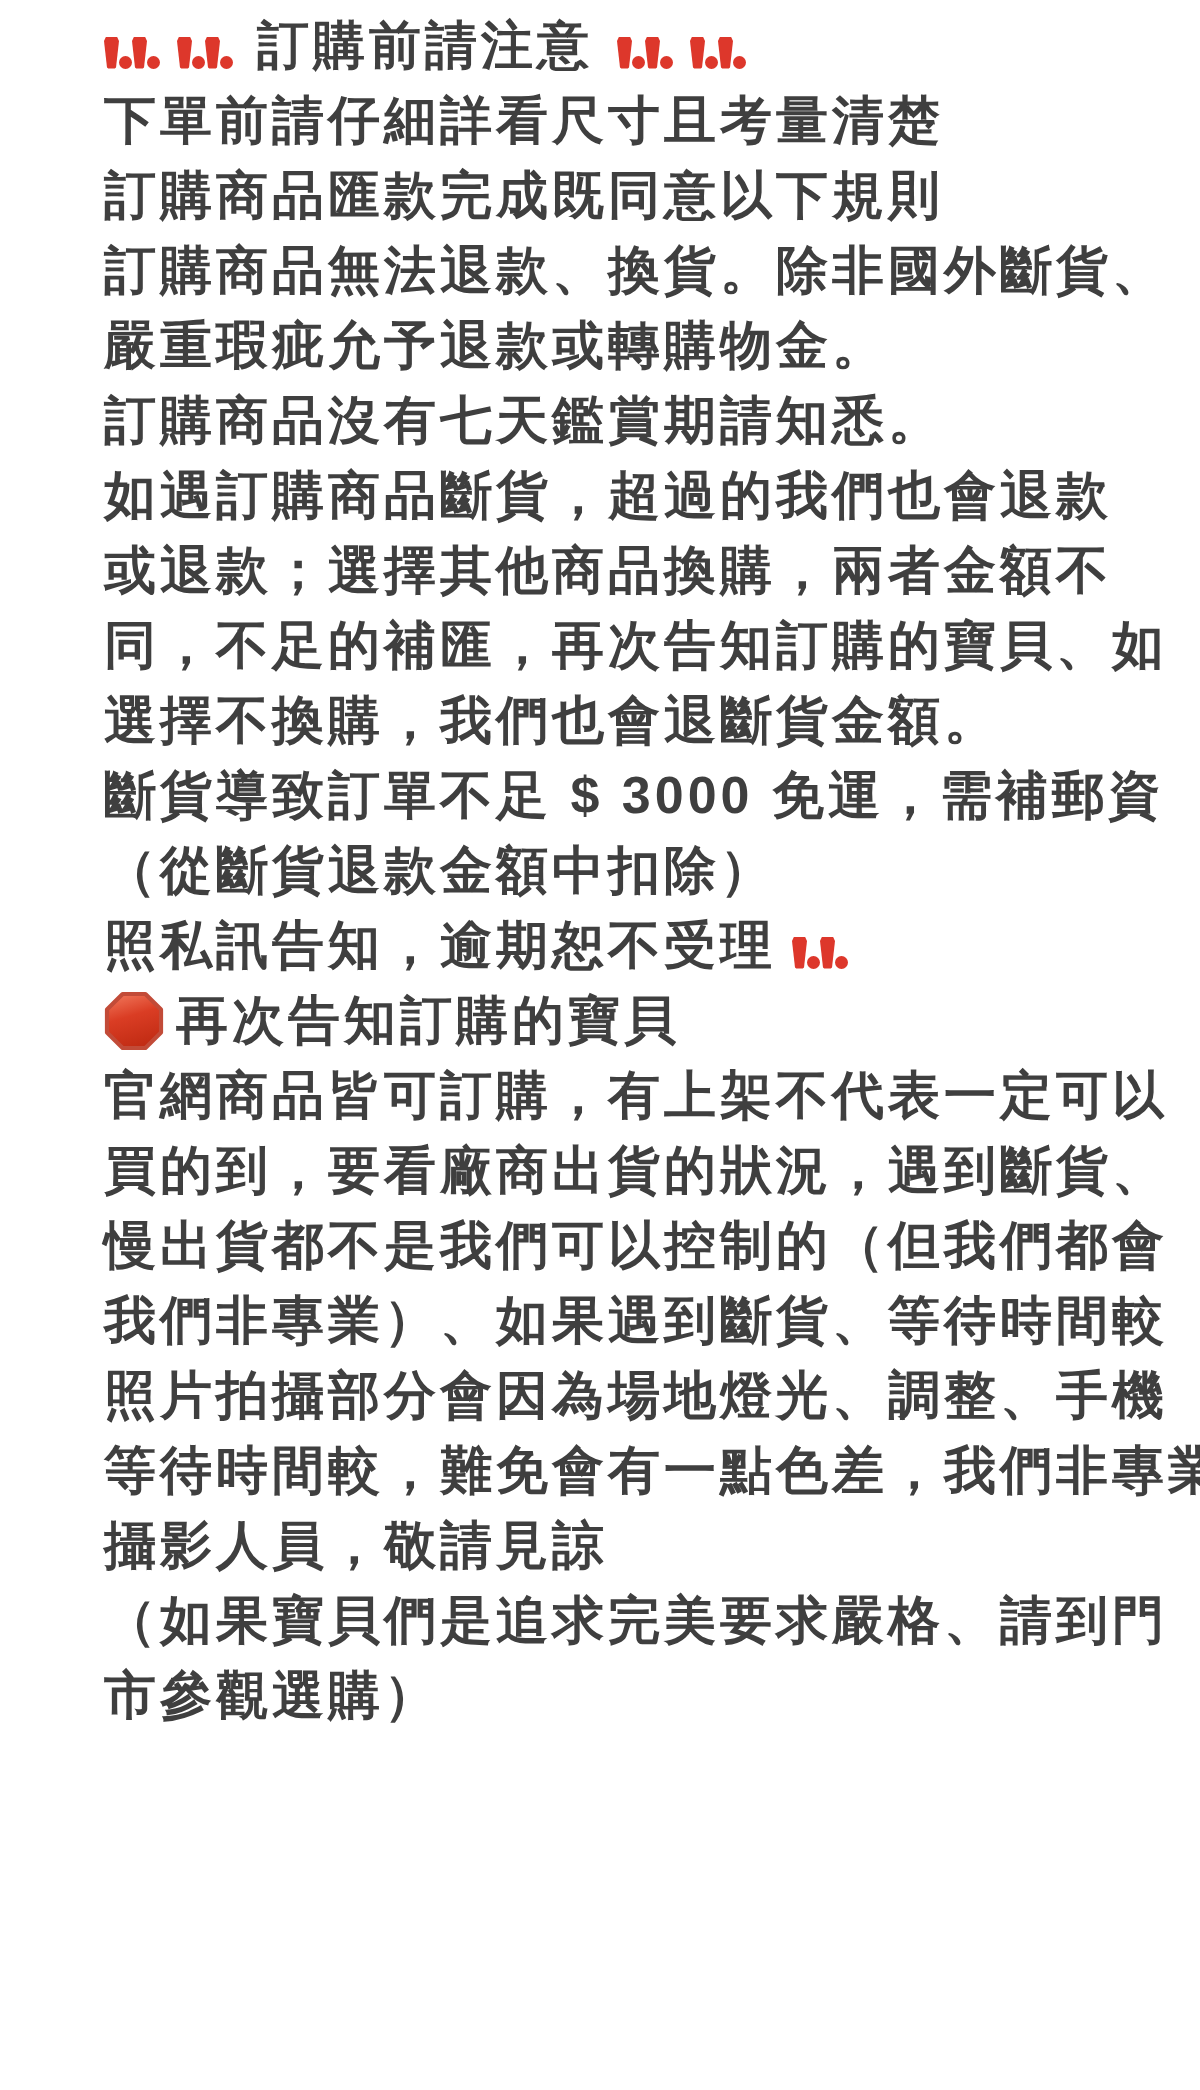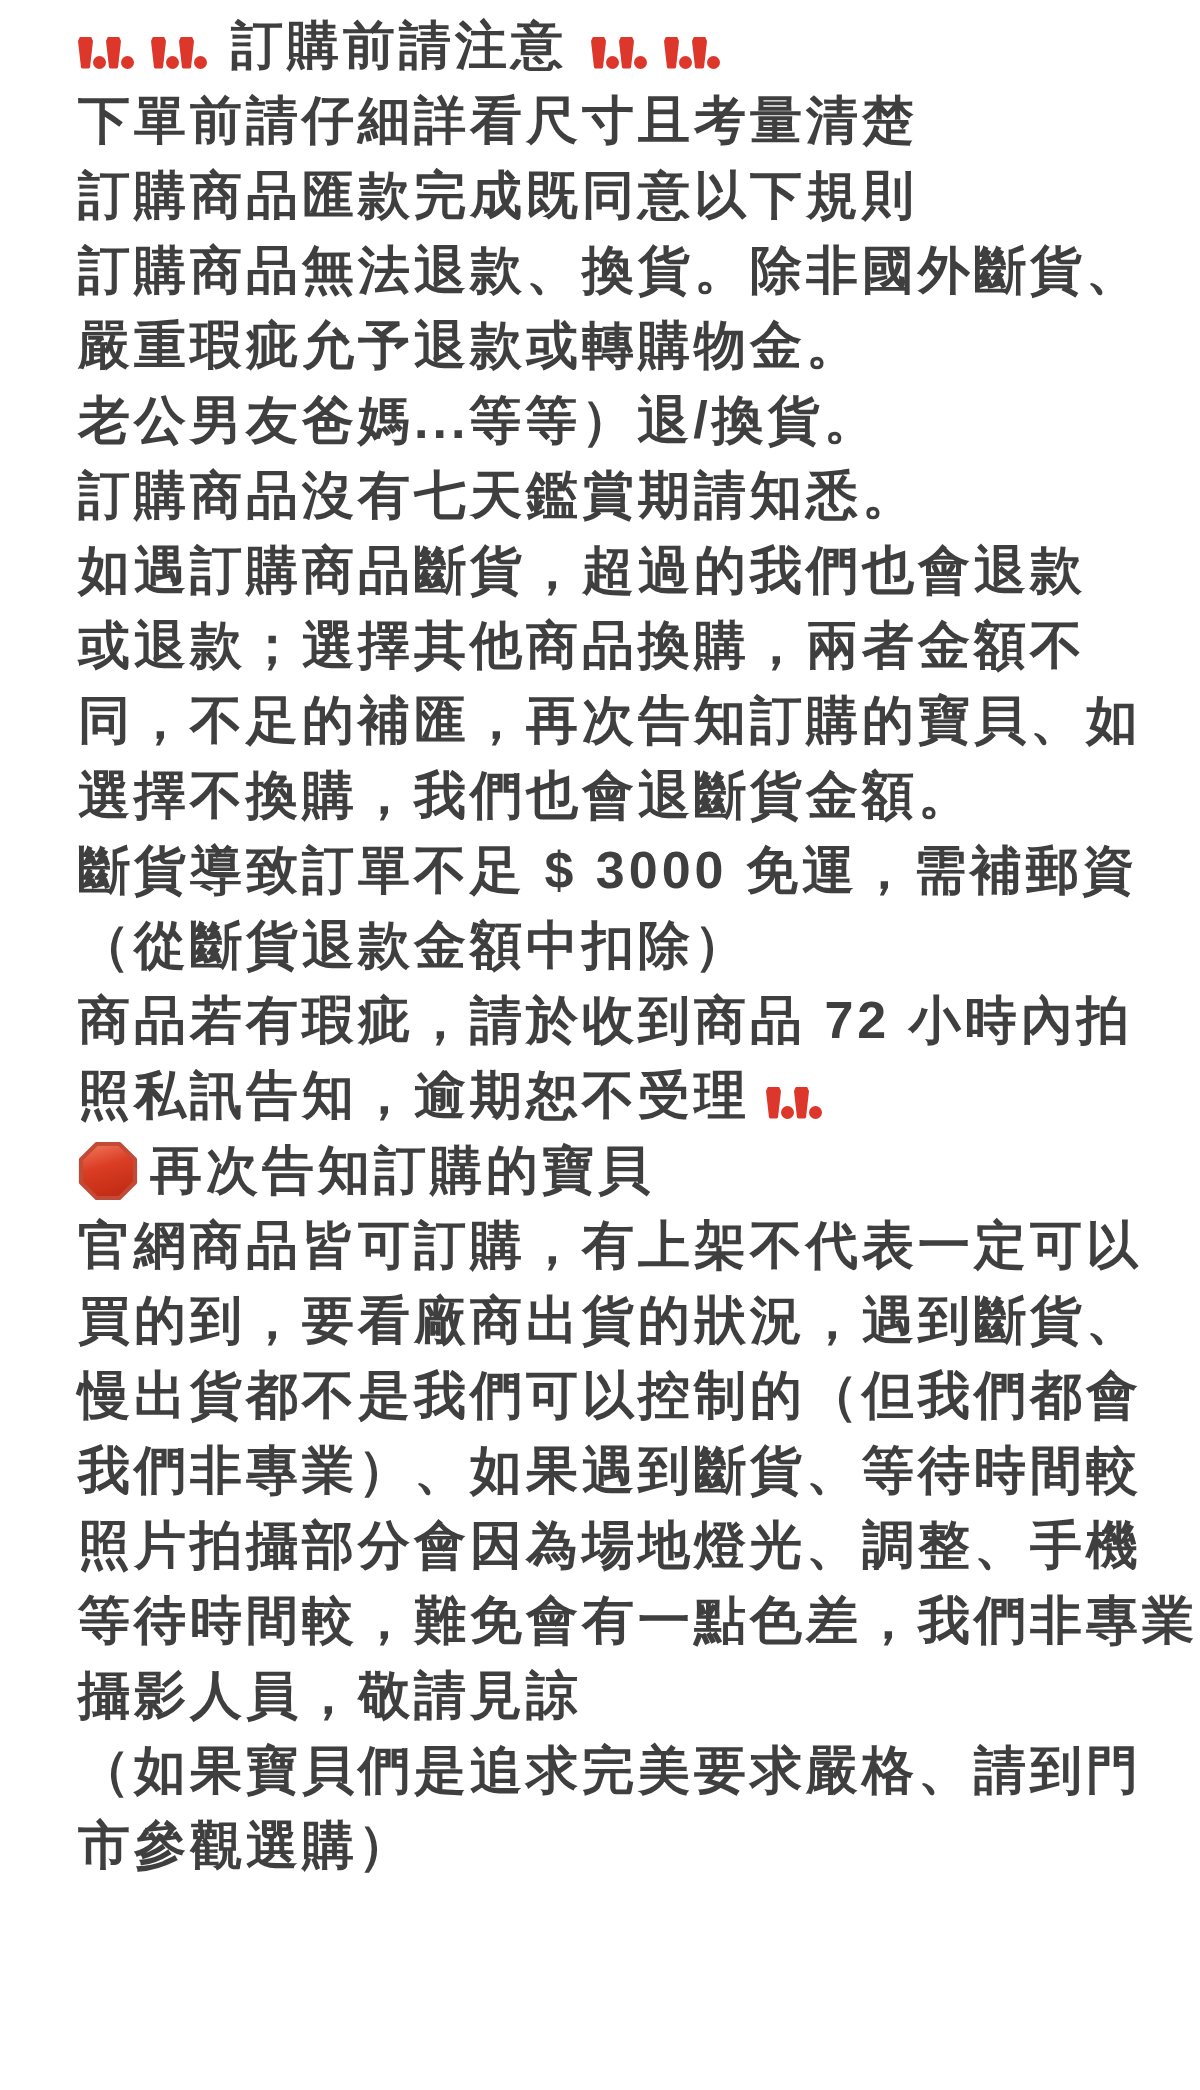--- a/index.html
+++ b/index.html
@@ -13,20 +13,21 @@
     width:1200px;height:2090px;
     background:var(--bg);
     font-family:"Liberation Sans",sans-serif;
     font-weight:700;
     color:var(--text);
     overflow:hidden;
   }
   .page{
     width:988px;height:2090px;
     padding:8px 16px 0 78px;
+    margin-left:26px;
   }
   .line{
     height:75px;
     display:flex;
     align-items:center;
     font-size:52px;
     letter-spacing:4px;
     white-space:nowrap;
   }
   .line span{display:inline-block;}
@@ -72,29 +73,27 @@
     <span class="dexcl"><span class="excl"><span class="bar"></span><span class="dot"></span></span><span class="excl"><span class="bar"></span><span class="dot"></span></span></span>
     <span class="title-text">訂購前請注意</span>
     <span class="dexcl"><span class="excl"><span class="bar"></span><span class="dot"></span></span><span class="excl"><span class="bar"></span><span class="dot"></span></span></span>
     <span class="dexcl"><span class="excl"><span class="bar"></span><span class="dot"></span></span><span class="excl"><span class="bar"></span><span class="dot"></span></span></span>
   </div>
 
   <div class="line">下單前請仔細詳看尺寸且考量清楚</div>
   <div class="line">訂購商品匯款完成既同意以下規則</div>
   <div class="line">訂購商品無法退款、換貨。除非國外斷貨、</div>
   <div class="line">嚴重瑕疵允予退款或轉購物金。</div>
-  <div class="line">老公男友爸媽...等等）退/換貨。</div>
   <div class="line">訂購商品沒有七天鑑賞期請知悉。</div>
   <div class="line">如遇訂購商品斷貨，超過的我們也會退款</div>
   <div class="line">或退款；選擇其他商品換購，兩者金額不</div>
   <div class="line">同，不足的補匯，再次告知訂購的寶貝、如</div>
   <div class="line">選擇不換購，我們也會退斷貨金額。</div>
   <div class="line">斷貨導致訂單不足 $ 3000 免運，需補郵資</div>
   <div class="line">（從斷貨退款金額中扣除）</div>
-  <div class="line">商品若有瑕疵，請於收到商品 72 小時內拍</div>
 
   <div class="line">
     <span>照私訊告知，逾期恕不受理</span>
     <span class="dexcl trailing-dexcl"><span class="excl"><span class="bar"></span><span class="dot"></span></span><span class="excl"><span class="bar"></span><span class="dot"></span></span></span>
   </div>
 
   <div class="line">
     <svg class="stop-icon" width="60" height="60" viewBox="0 0 100 100" aria-hidden="true">
       <defs>
         <linearGradient id="stopg" x1="0.15" y1="0" x2="0.45" y2="1">

